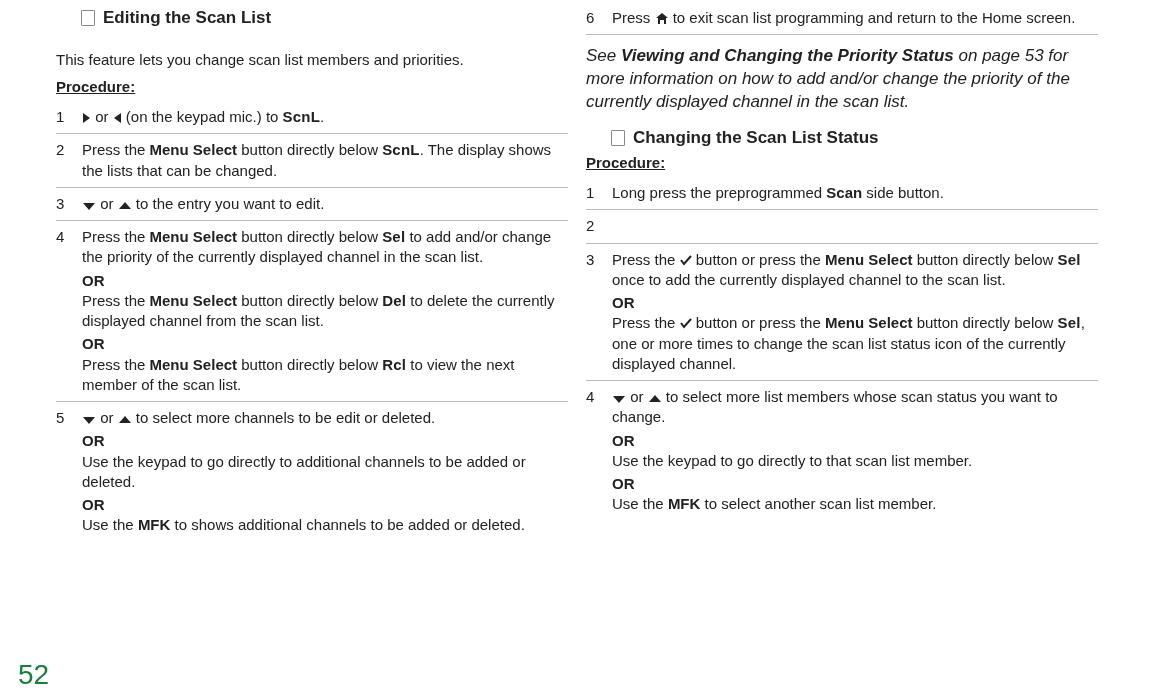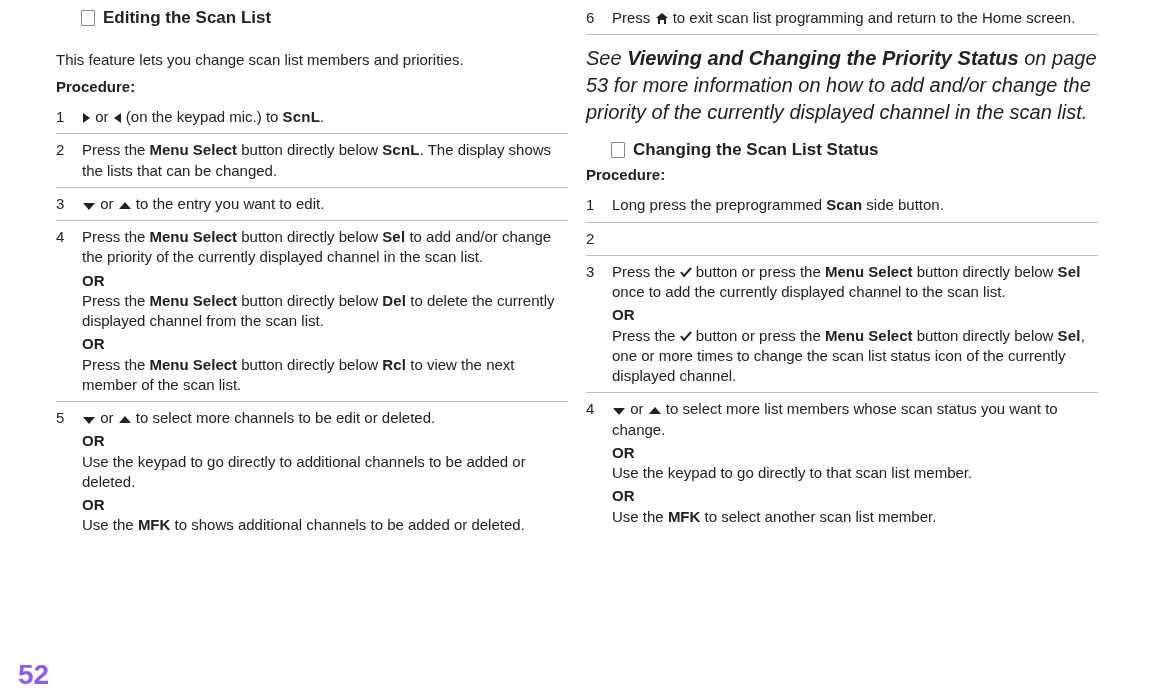--- a/index.html
+++ b/index.html
@@ -25,22 +25,22 @@
     font-style: italic;
     font-weight: bold;
     font-size: 22px;
     white-space: nowrap;
   }
   .page-number {
     position: absolute;
     left: 18px;
     bottom: 6px;
     font-size: 28px;
-    font-weight: bold;
-    color: #8b5cf6;
+    font-weight: normal;
+    color: #15803d;
   }
   .columns {
     display: flex;
     padding: 8px 20px 20px 56px;
     box-sizing: border-box;
     height: 100%;
   }
   .col {
     width: 530px;
     padding-right: 18px;
@@ -66,40 +66,41 @@
     font-size: 17px;
   }
   p.intro {
     margin: 23px 0 10px 0;
     font-size: 15px;
   }
   .proc-label {
     font-weight: bold;
     font-size: 15px;
     margin: 6px 0 6px 0;
+    text-decoration: underline;
   }
   .step {
     display: flex;
     font-size: 15px;
     line-height: 1.35;
     padding: 6px 0;
     border-bottom: 1px solid #bcbcbc;
   }
   .step:last-child { border-bottom: none; }
   .step-num {
     width: 26px;
     flex-shrink: 0;
   }
   .step-body {
     flex: 1;
   }
   .b { font-weight: bold; }
   .disp { font-family: Arial, sans-serif; font-weight: bold; letter-spacing: 0.2px; }
   .or-line { font-weight: bold; display: block; margin-top: 3px; }
-  .italic-note { font-style: italic; font-size: 20px; margin: 10px 0 14px 0; line-height:1.35; }
+  .italic-note { font-style: italic; font-size: 17px; margin: 10px 0 14px 0; line-height:1.35; }
   .arrow-svg { display: inline-block; vertical-align: -2px; }
   .chk { display: inline-block; vertical-align: -1px; }
 </style>
 </head>
 <body>
 
 <div class="page">
   <div class="side-label">Advanced Features</div>
   <div class="page-number">52</div>
 

